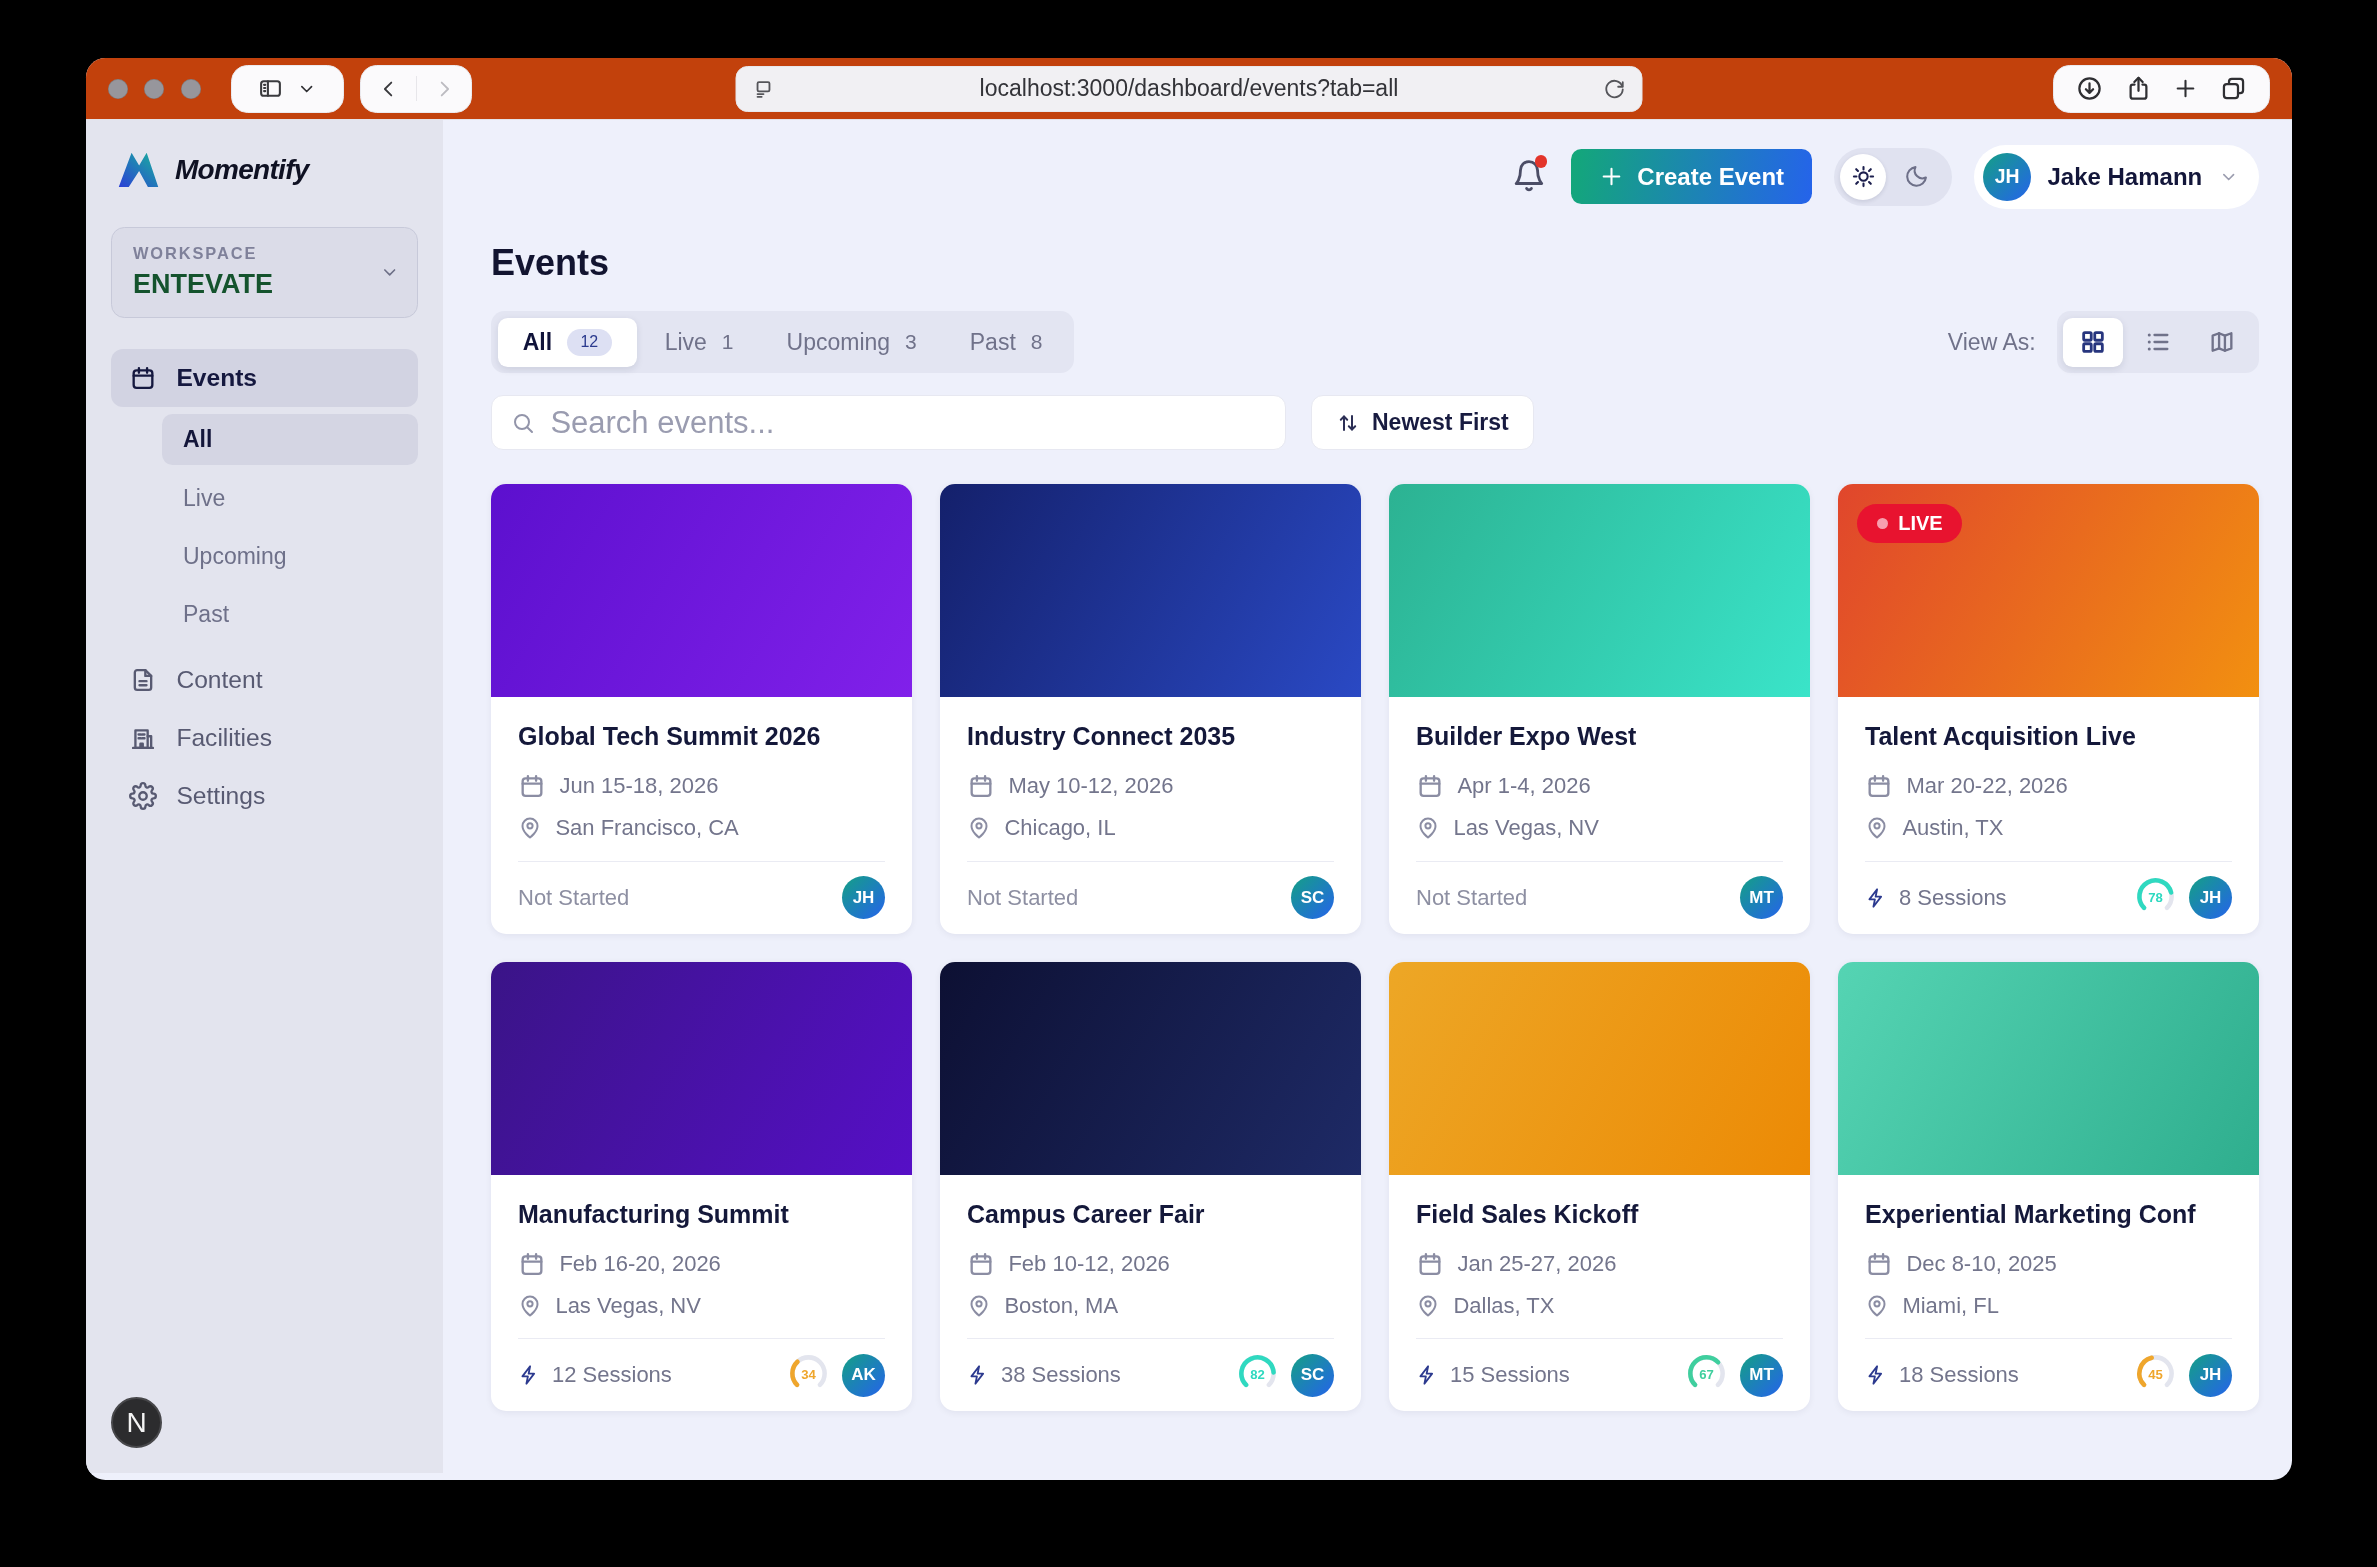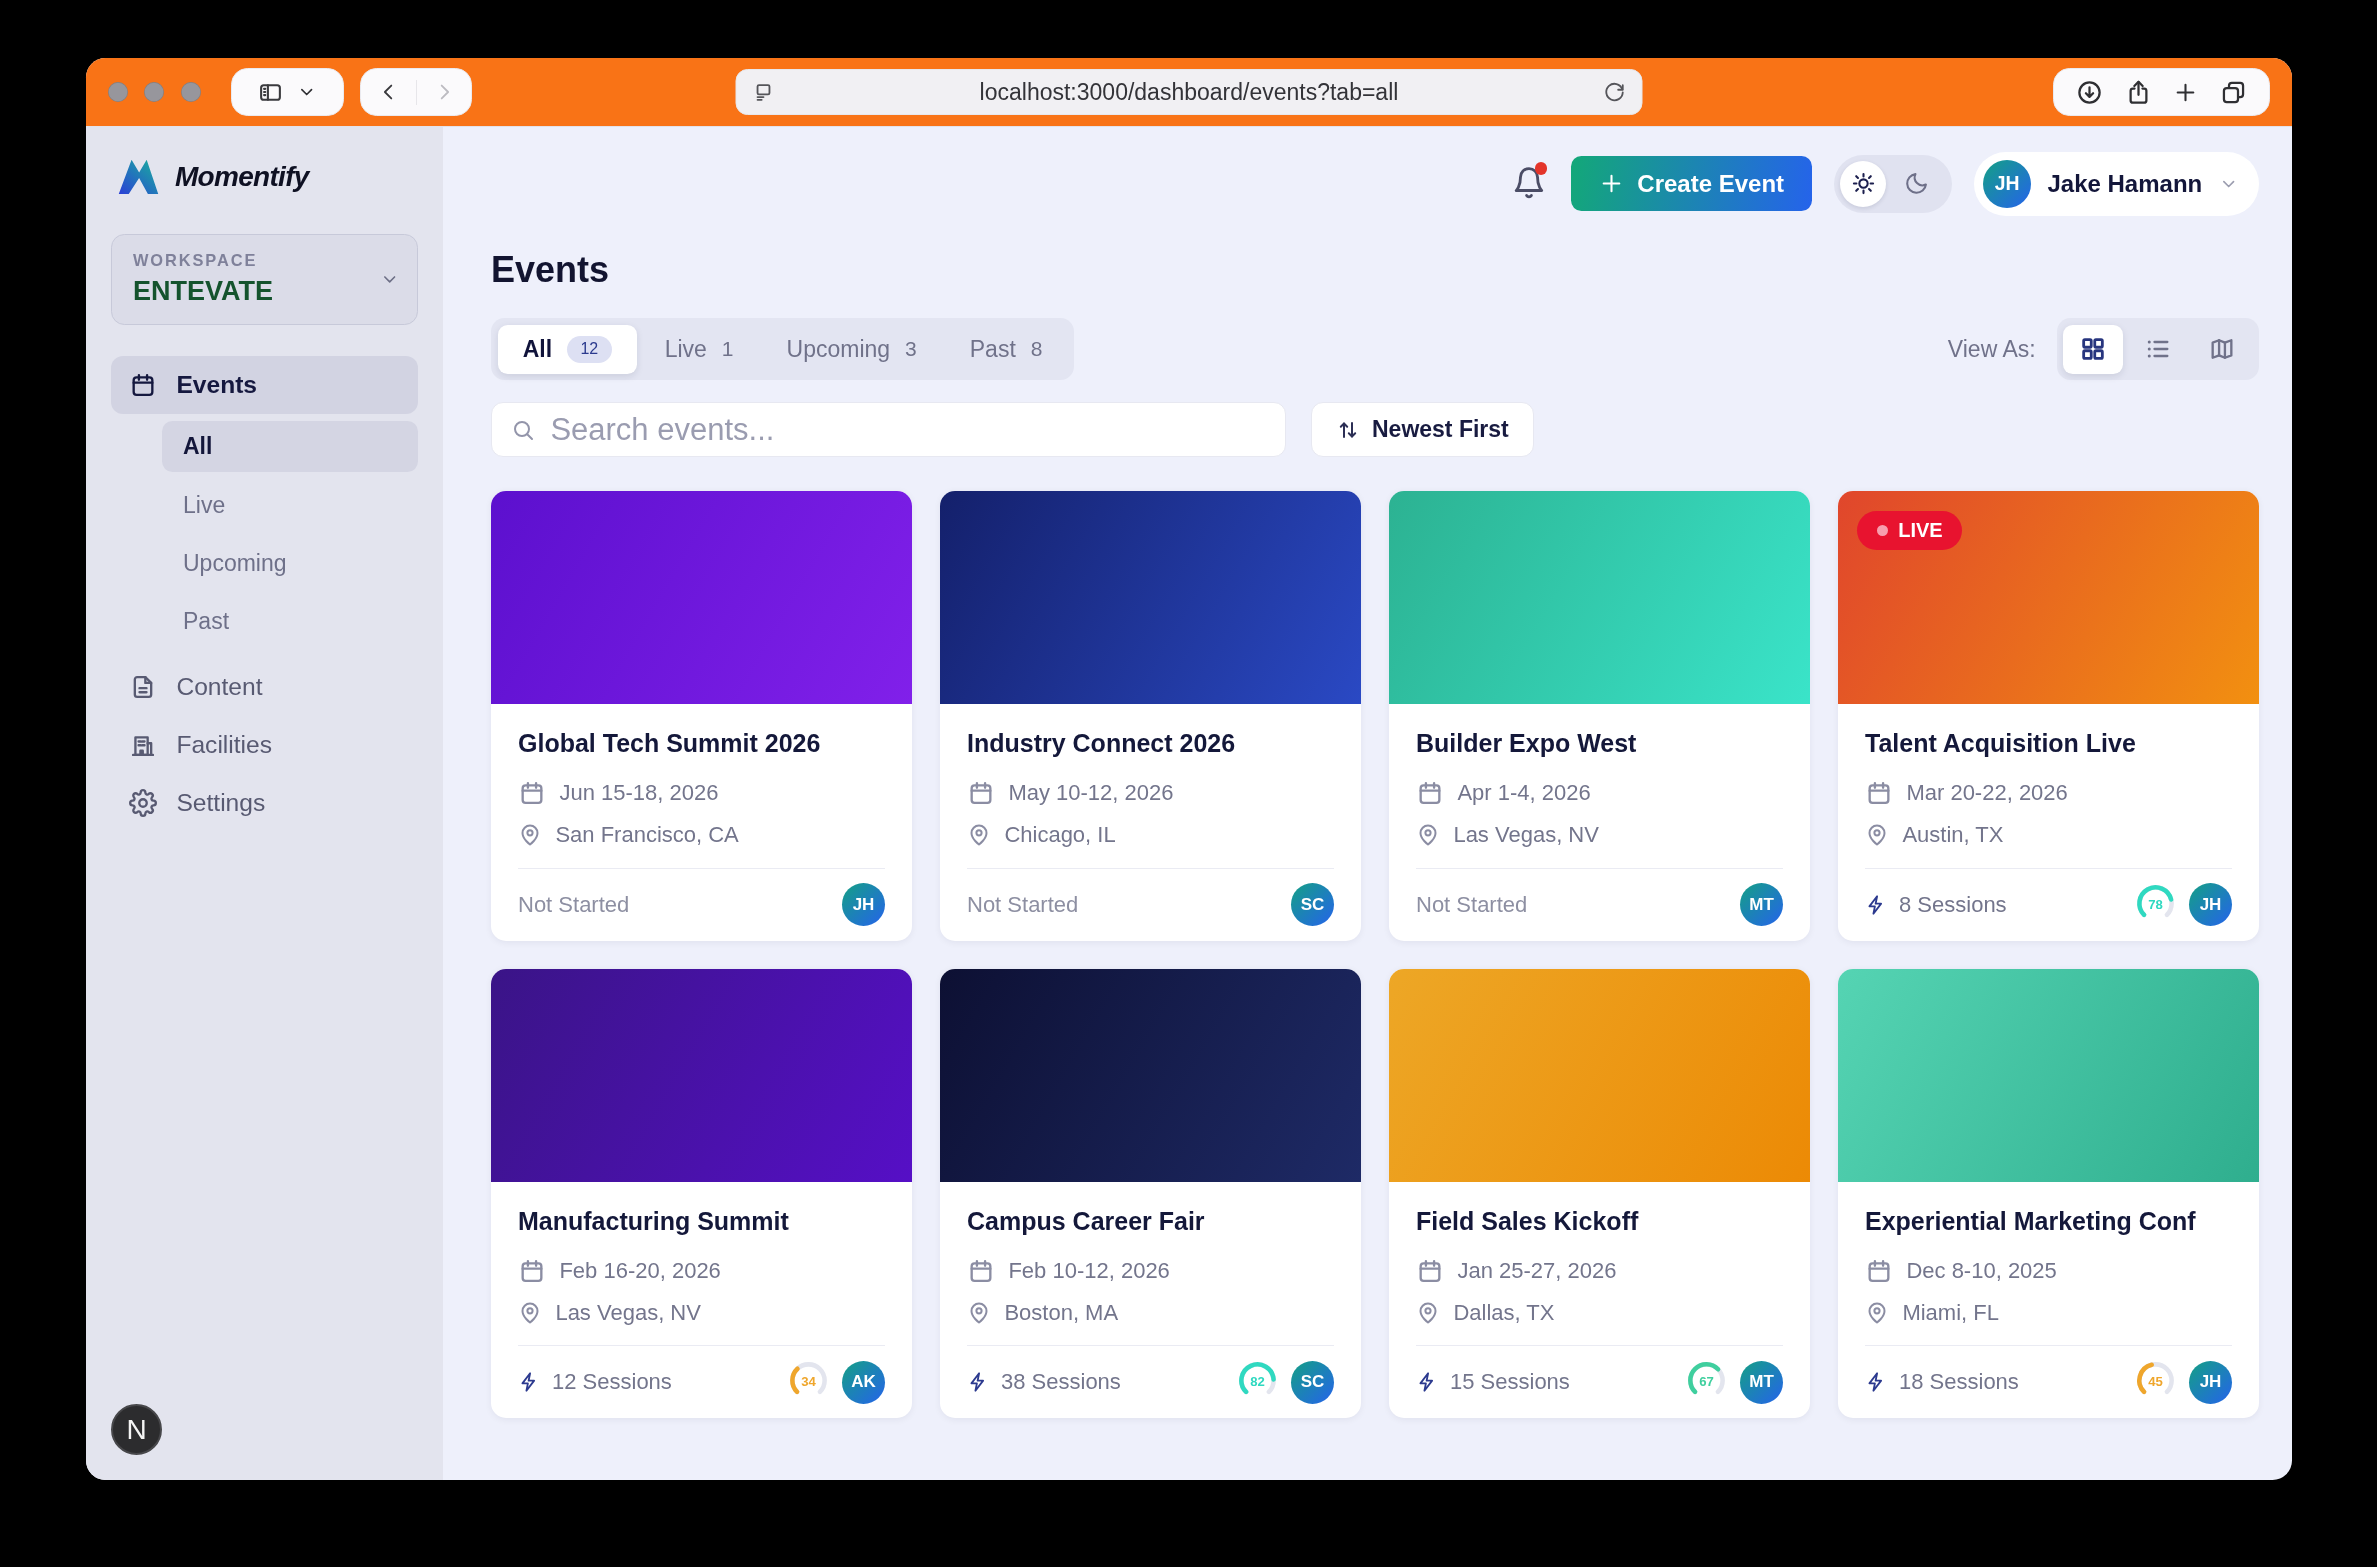--- a/index.html
+++ b/index.html
@@ -1,20 +1,20 @@
 <!DOCTYPE html>
 <html style="font-size:12px"><head>
 <meta charset="utf-8">
 <style>
   * { margin:0; padding:0; box-sizing:border-box; }
   html,body { width:2377px; height:1568px; background:#000; font-family:"Liberation Sans","DejaVu Sans",sans-serif; }
   .window { position:absolute; left:86px; top:58px; width:2206px; height:1422px; background:#eef0fb; border-radius:19.4px; overflow:hidden; }
 
   
-  .toolbar { height:69px; background:#f97316; border-bottom:0.7px solid #e3e2e8; display:flex; align-items:center; padding:0 22px; position:relative; }
+  .toolbar { height:62px; background:#c2410c; border-bottom:0.7px solid #e3e2e8; display:flex; align-items:center; padding:0 22px; position:relative; }
   .tl-group { display:flex; gap:16.4px; }
   .tl-dot { width:20px; height:20px; border-radius:50%; background:#97969c; box-shadow:inset 0 0 0 0.7px rgba(0,0,0,.15); }
   .tb-pill { display:flex; align-items:center; background:#fbfafc; border:0.7px solid #ebeaef; border-radius:16.4px; height:48px; }
   .tb-sidebar { width:113px; justify-content:center; gap:13.4px; margin-left:30px; color:#3a3a3e; }
   .tb-nav { margin-left:16.4px; width:112px; }
   .tb-nav .nav-half { width:55px; display:flex; align-items:center; justify-content:center; color:#39393d; }
   .tb-nav .nav-half.fwd { color:#bcbbc1; }
   .tb-nav .div { width:0.7px; height:25px; background:#e7e6ea; }
   .url-bar { position:absolute; left:50%; top:50%; transform:translate(-50%,-50%); width:907px; height:46px; background:#f1f0f3; border:0.7px solid #e8e7eb; border-radius:12px; display:flex; align-items:center; padding:0 16.4px; }
   .url-text { flex:1; text-align:center; font-size:23px; color:#333338; }
@@ -414,21 +414,21 @@
             <div class="card-footer">
               <div class="status-txt">Not Started</div>
               <div class="foot-right">
                 <span class="avatar sm">JH</span>
               </div>
             </div>
           </div>
           <div class="card">
             <div class="banner" style="background: linear-gradient(120deg, rgb(20, 32, 107), rgb(42, 73, 196));"></div>
             <div class="card-body">
-              <div class="card-title">Industry Connect 2026</div>
+              <div class="card-title">Industry Connect 2035</div>
               <div class="meta">
                 <span class="ic">
                   <svg width="28" height="28" viewBox="0 0 24 24" fill="none" stroke="currentColor" stroke-width="2" stroke-linecap="round" stroke-linejoin="round">
                     <rect x="4" y="5.5" width="16" height="15" rx="2.5"></rect>
                     <path d="M8.5 3.5v4M15.5 3.5v4M4 10h16"></path>
                   </svg>
                 </span>
                 <span>May 10-12, 2026</span>
               </div>
               <div class="meta">

